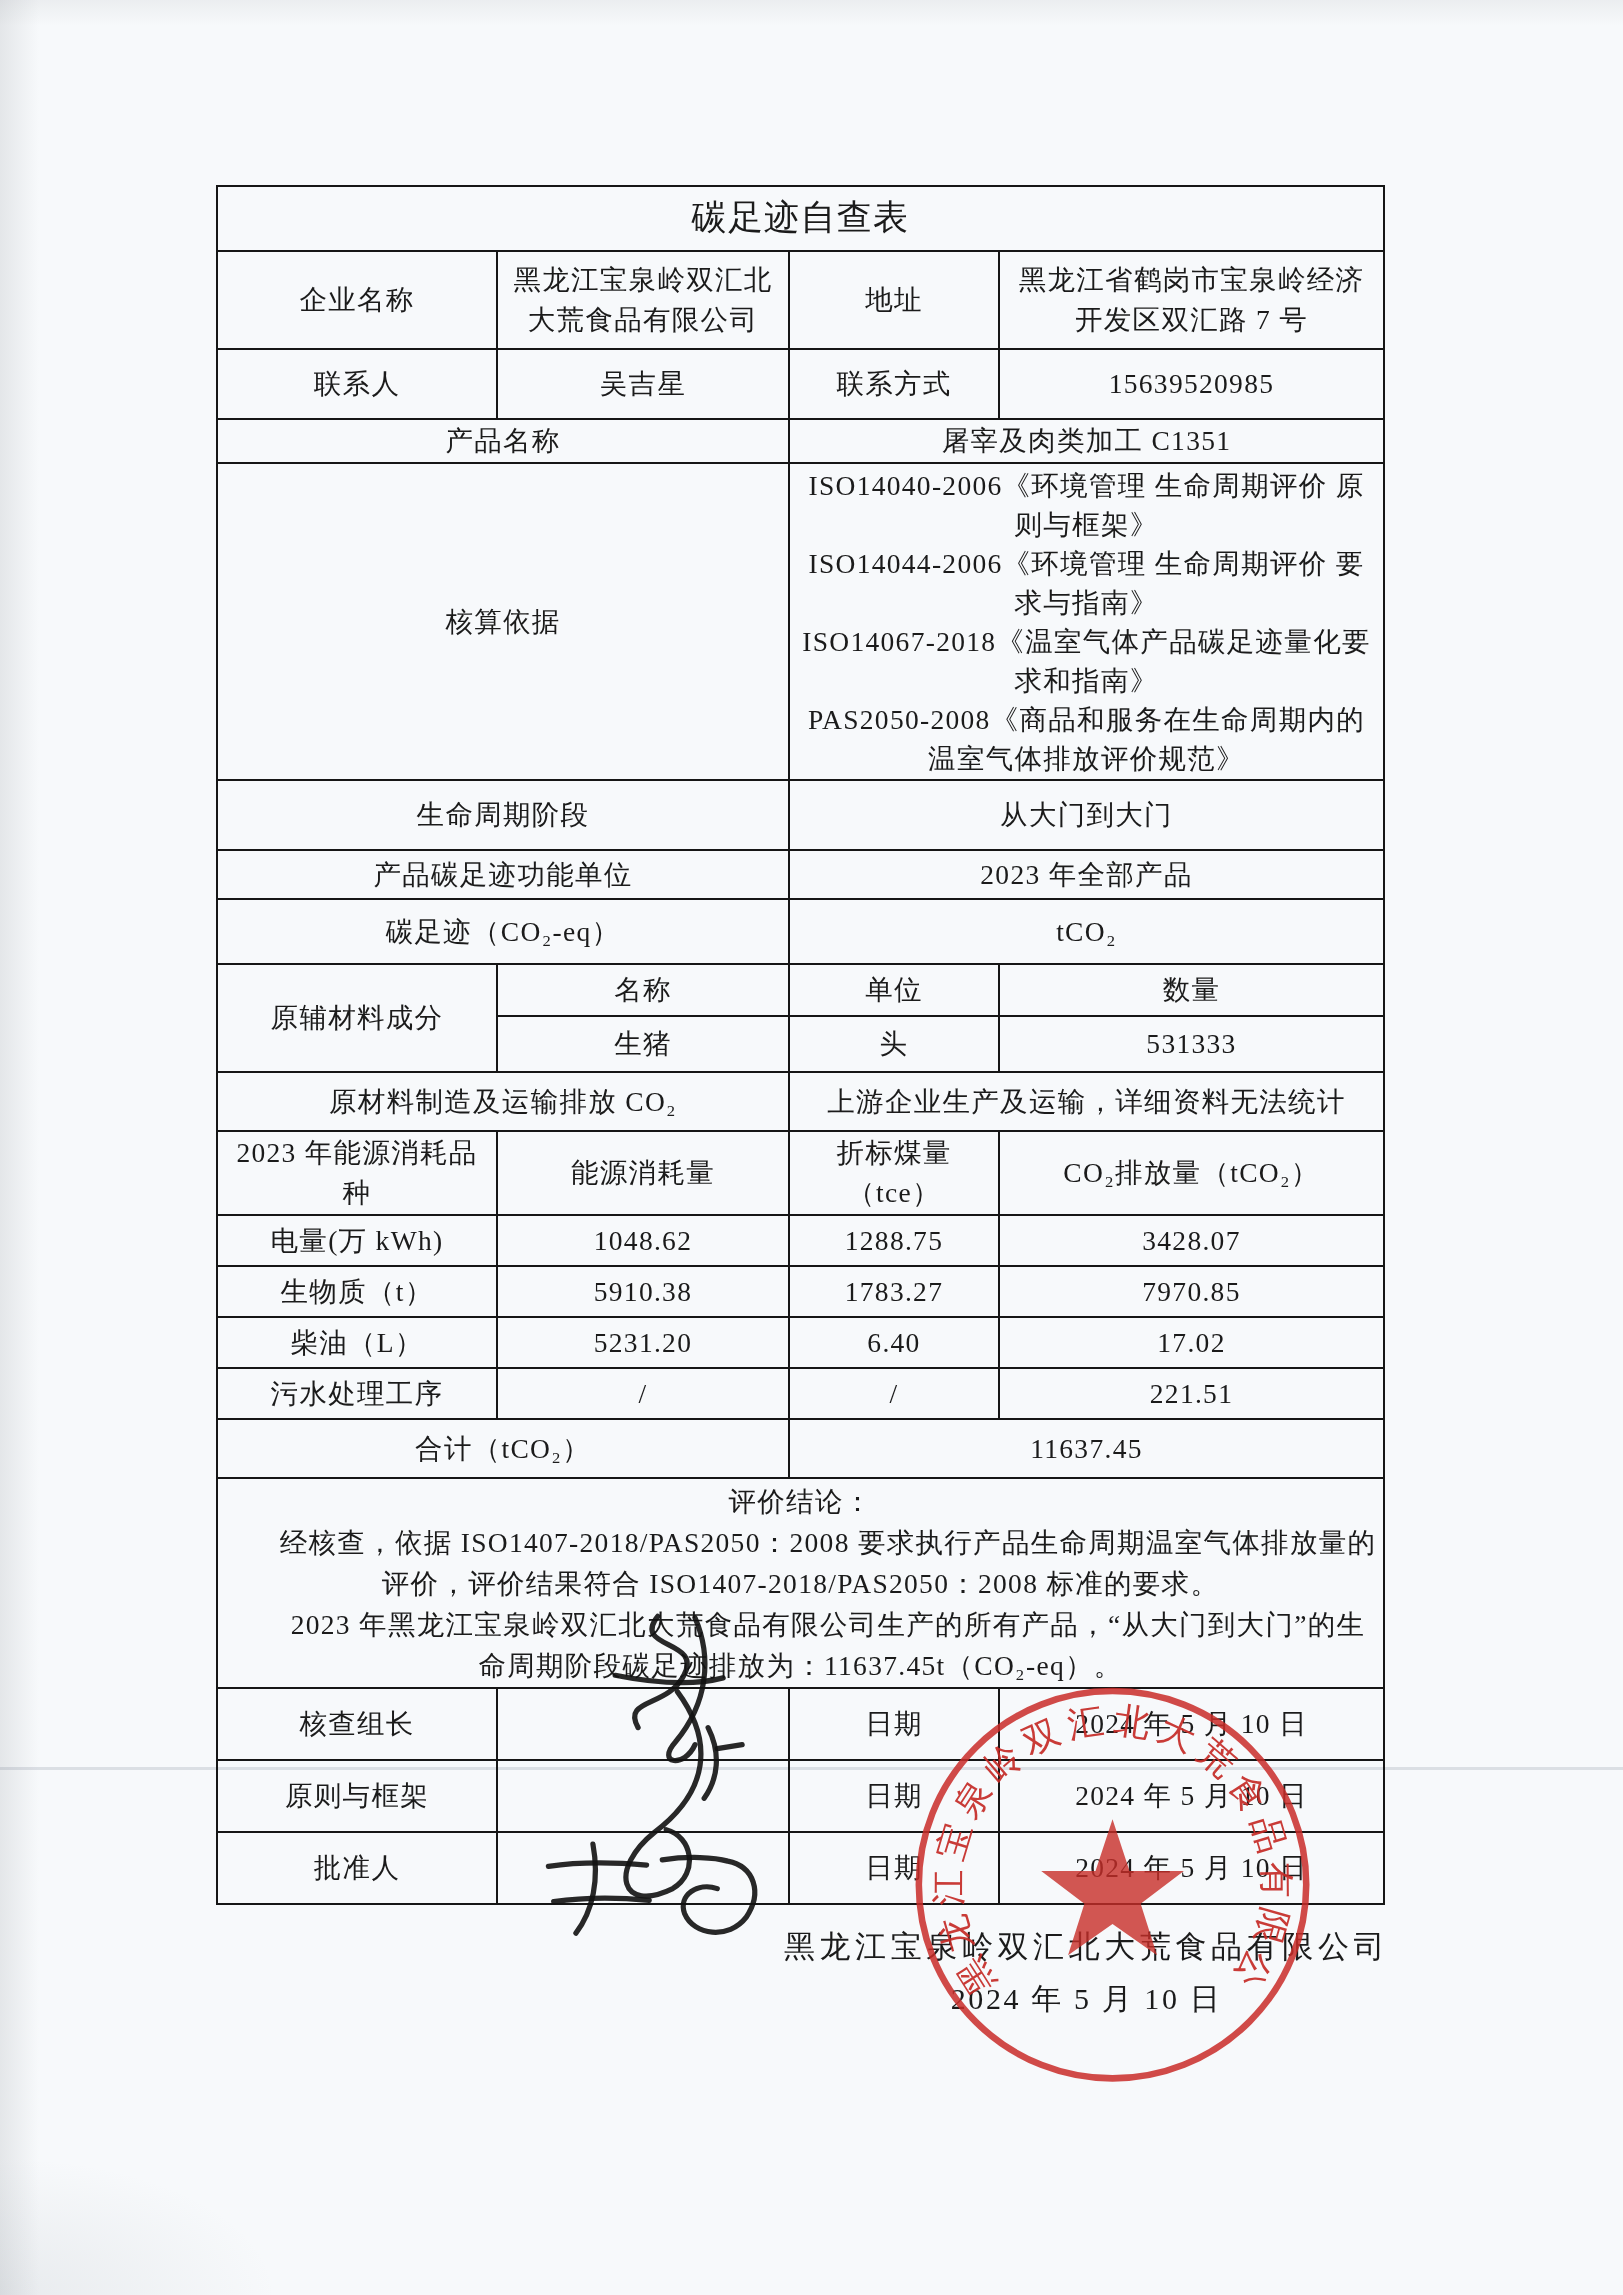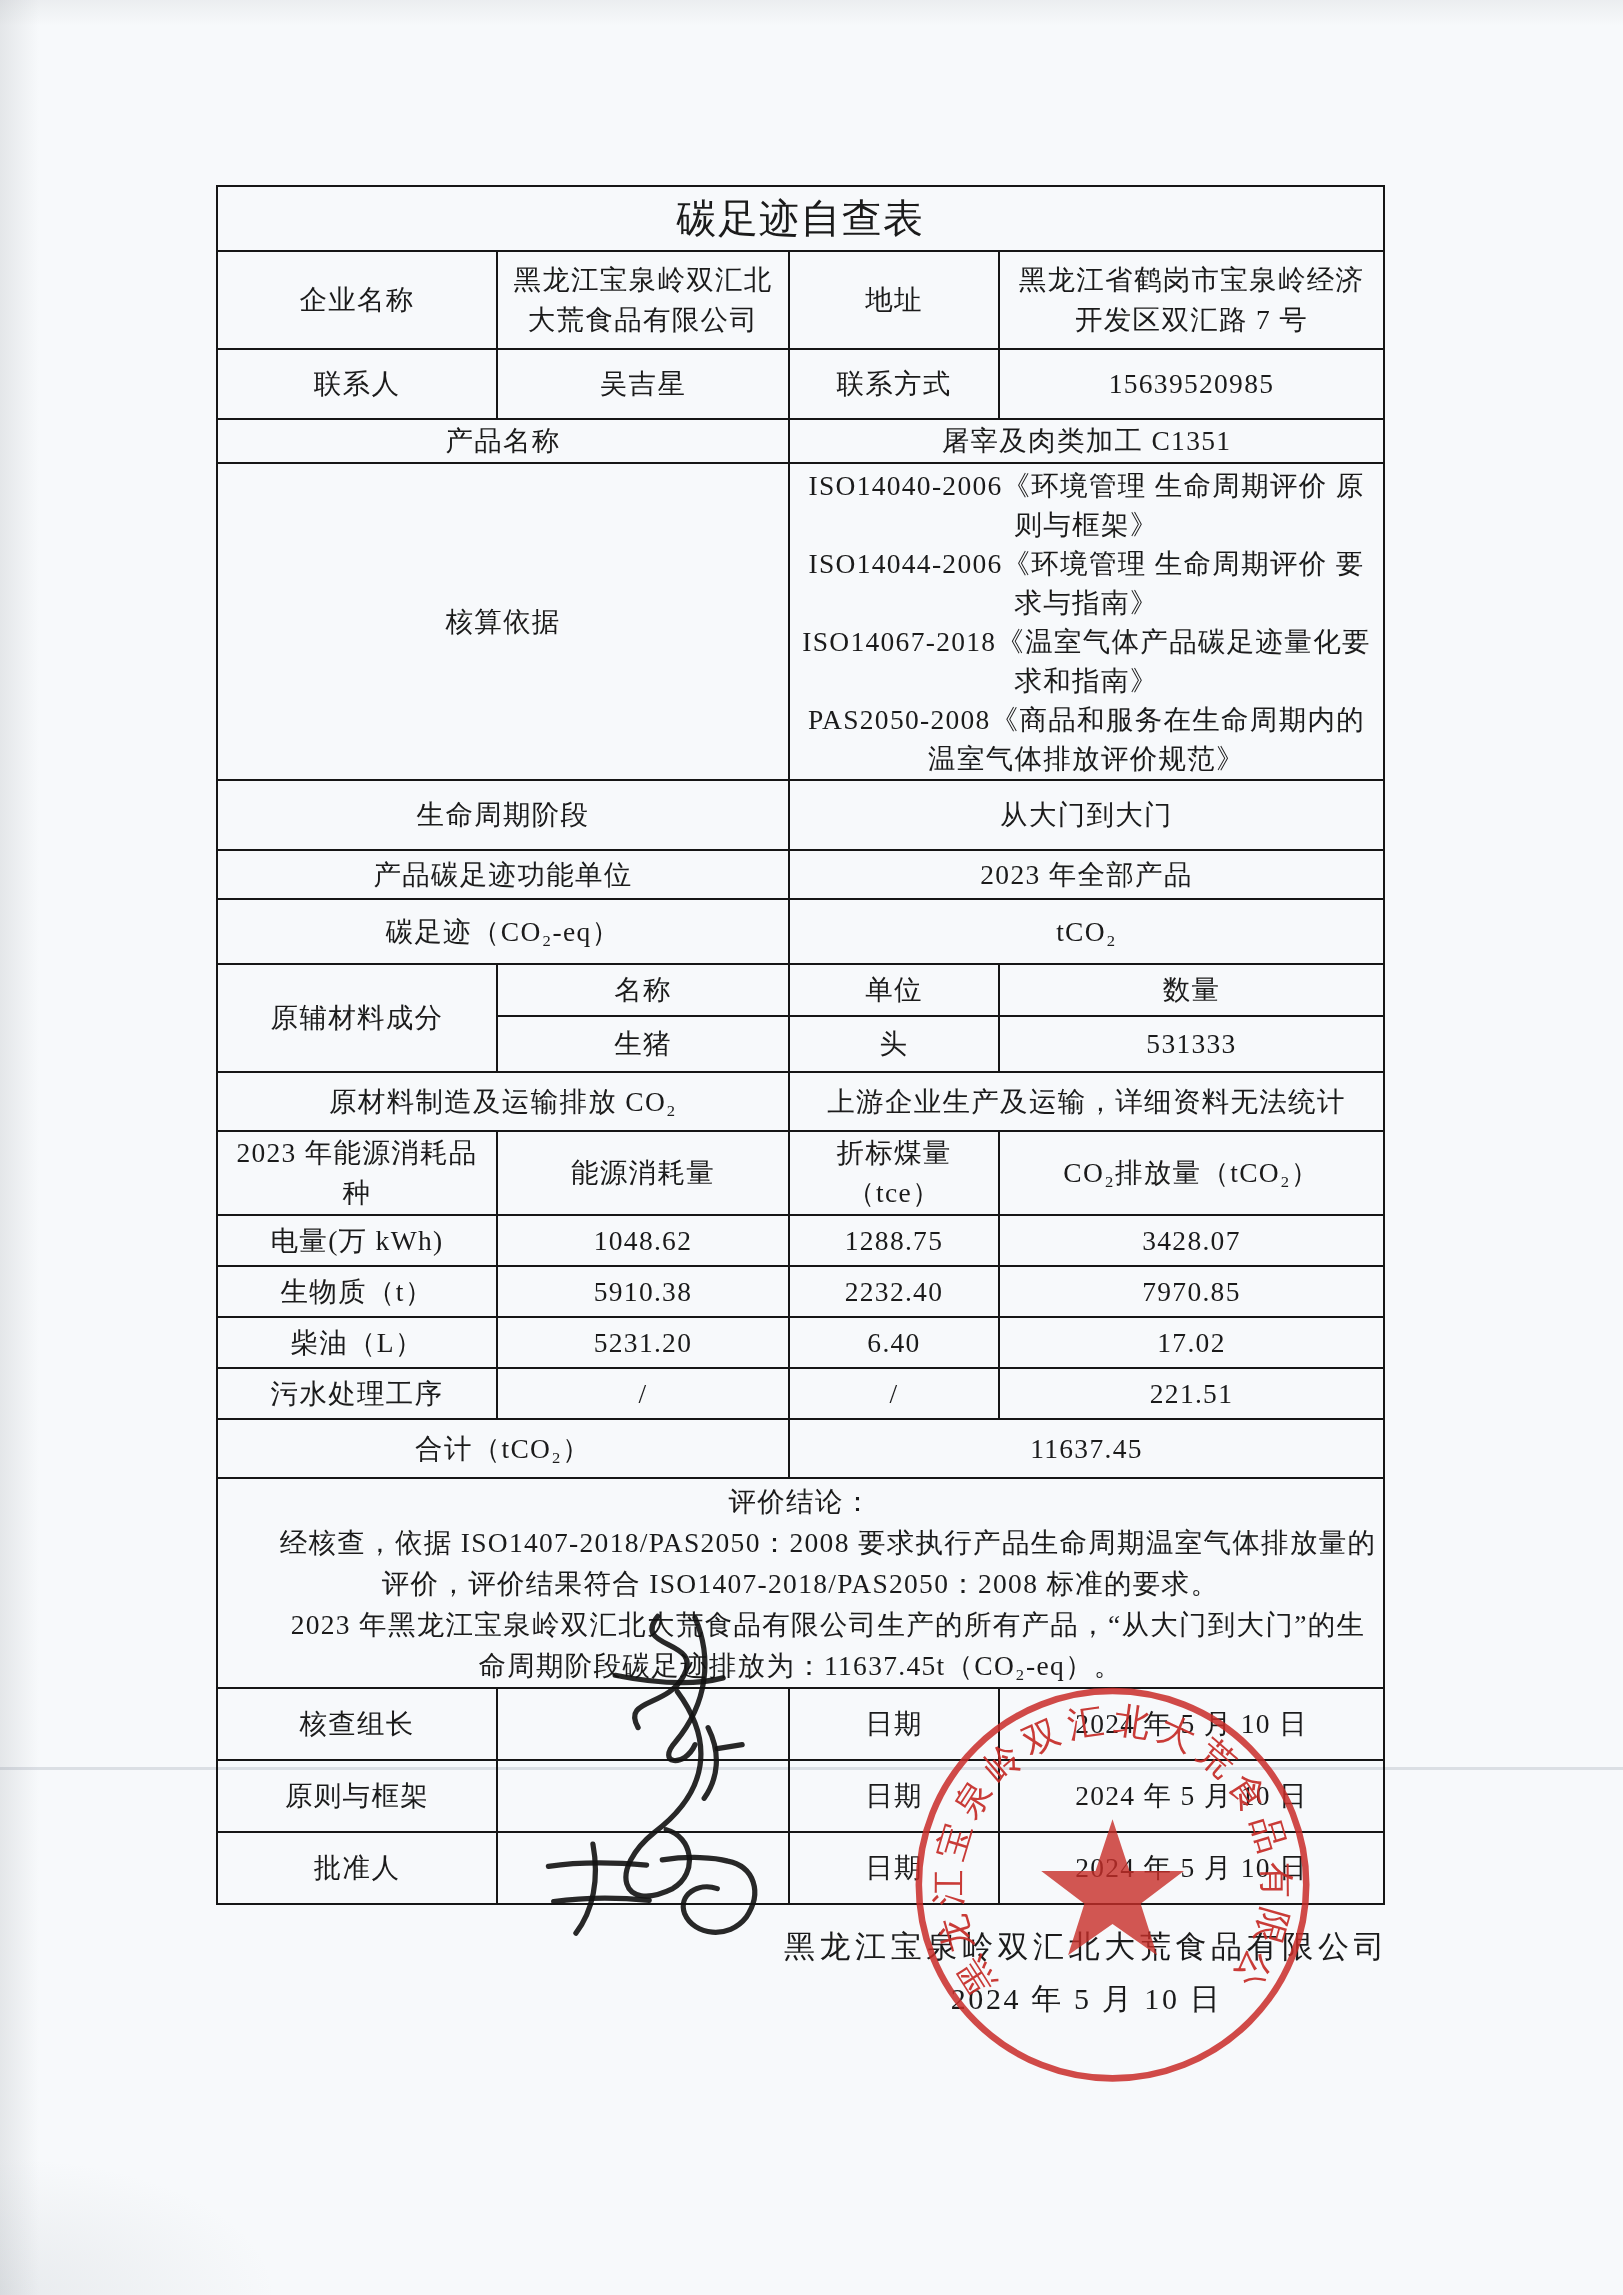--- a/index.html
+++ b/index.html
@@ -34,21 +34,21 @@
     padding:1.3px 5.2px;
     letter-spacing:1.3px;
     overflow:hidden;
   }
   tr.h100{height:65px}  tr.h150{height:98px}  tr.h82{height:70px}
   tr.h62{height:41px}    tr.h480{height:314px}  tr.h84{height:49px}
   tr.h80{height:52px}    tr.h86{height:56px}    tr.h108{height:59px}
   tr.h155{height:83px}  tr.h78{height:51px}    tr.h320{height:209px}
   tr.h110{height:72px}
 
-  td.title-cell{font-size:40px;letter-spacing:2.6px;}
+  td.title-cell{font-size:35px;letter-spacing:2.6px;}
   td.basis-cell{
     text-align:left;vertical-align:middle;
     padding:5.2px 17px 5.2px 19.6px;line-height:39px;letter-spacing:0.7px;
   }
   td.basis-cell div{margin:0;}
   td.concl-cell{
     text-align:left;vertical-align:top;
     padding:10.5px 26px 6.5px 26px;line-height:41px;letter-spacing:0.7px;
   }
   td.concl-cell p{margin:0;text-indent:2em;}
@@ -157,21 +157,21 @@
 
   <tr class="h78">
     <td>电量(万 kWh)</td>
     <td class="num">1048.62</td>
     <td class="num">1288.75</td>
     <td class="num">3428.07</td>
   </tr>
   <tr class="h78">
     <td>生物质（t）</td>
     <td class="num">5910.38</td>
-    <td class="num">2232.40</td>
+    <td class="num">1783.27</td>
     <td class="num">7970.85</td>
   </tr>
   <tr class="h78">
     <td>柴油（L）</td>
     <td class="num">5231.20</td>
     <td class="num">6.40</td>
     <td class="num">17.02</td>
   </tr>
   <tr class="h78">
     <td>污水处理工序</td>

